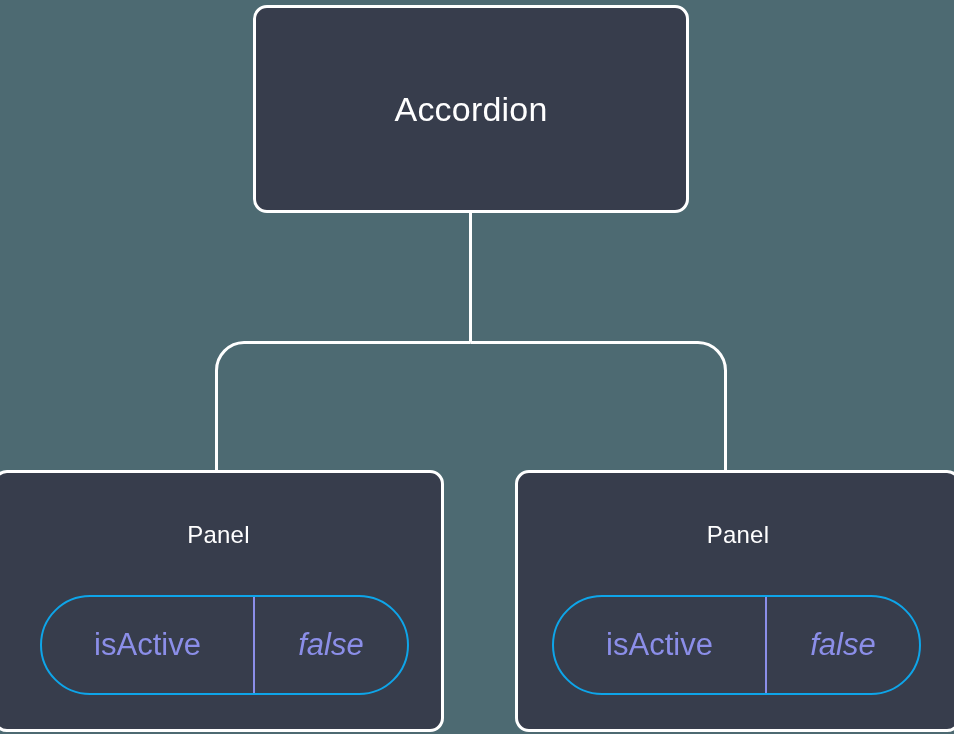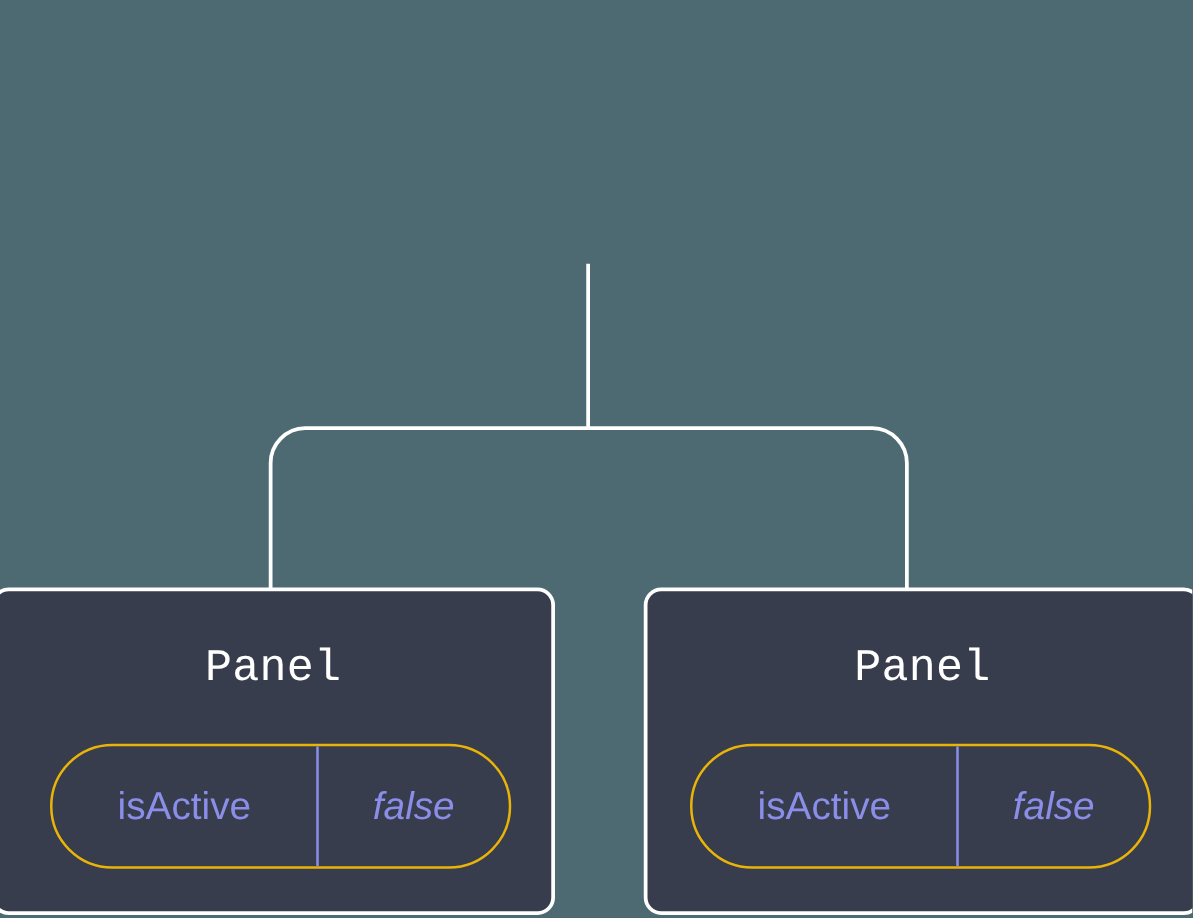--- a/index.html
+++ b/index.html
@@ -70,31 +70,30 @@
   }
   #node-panel-0 {
     left: -7px;
     width: 451px;
   }
   #node-panel-1 {
     left: 515px;
     width: 446px;
   }
   .node-panel .node-title {
-    font-size: 36px;
+    font-size: 24px;
     line-height: 36px;
-    font-family: Liberation Mono, monospace;
   }
   
   .prop-pill {
     position: absolute;
     box-sizing: border-box;
     display: flex;
     align-items: stretch;
-    border: 2px solid #eab308;
+    border: 2px solid #0ea5e9;
     border-radius: 999px;
     height: 100px;
     top: 122px;
     overflow: hidden;
   }
   #node-panel-0 .prop-pill {
     left: 44px;
     width: 369px;
   }
   #node-panel-1 .prop-pill {
@@ -126,20 +125,23 @@
 <div id="stage">
 
   <svg id="connectors" viewBox="0 0 954 734" width="954" height="734" xmlns="http://www.w3.org/2000/svg" fill="none">
 
     <path d="M 470.5 211 L 470.5 342.5" stroke="#ffffff" stroke-width="3" stroke-linecap="butt"></path>
 
     <path d="M 470.5 342.5 L 244 342.5 A 28 28 0 0 0 216.5 370.5 L 216.5 472" stroke="#ffffff" stroke-width="3" stroke-linecap="butt"></path>
     <path d="M 470.5 342.5 L 698 342.5 A 28 28 0 0 1 725.5 370.5 L 725.5 472" stroke="#ffffff" stroke-width="3" stroke-linecap="butt"></path>
   </svg>
 
+  <div class="node" id="node-accordion">
+    <div class="node-title">Accordion</div>
+  </div>
 
   <div class="node node-panel" id="node-panel-0">
     <div class="node-title">Panel</div>
     <div class="prop-pill">
       <div class="prop-key">isActive</div>
       <div class="prop-val">false</div>
     </div>
   </div>
 
   <div class="node node-panel" id="node-panel-1">

